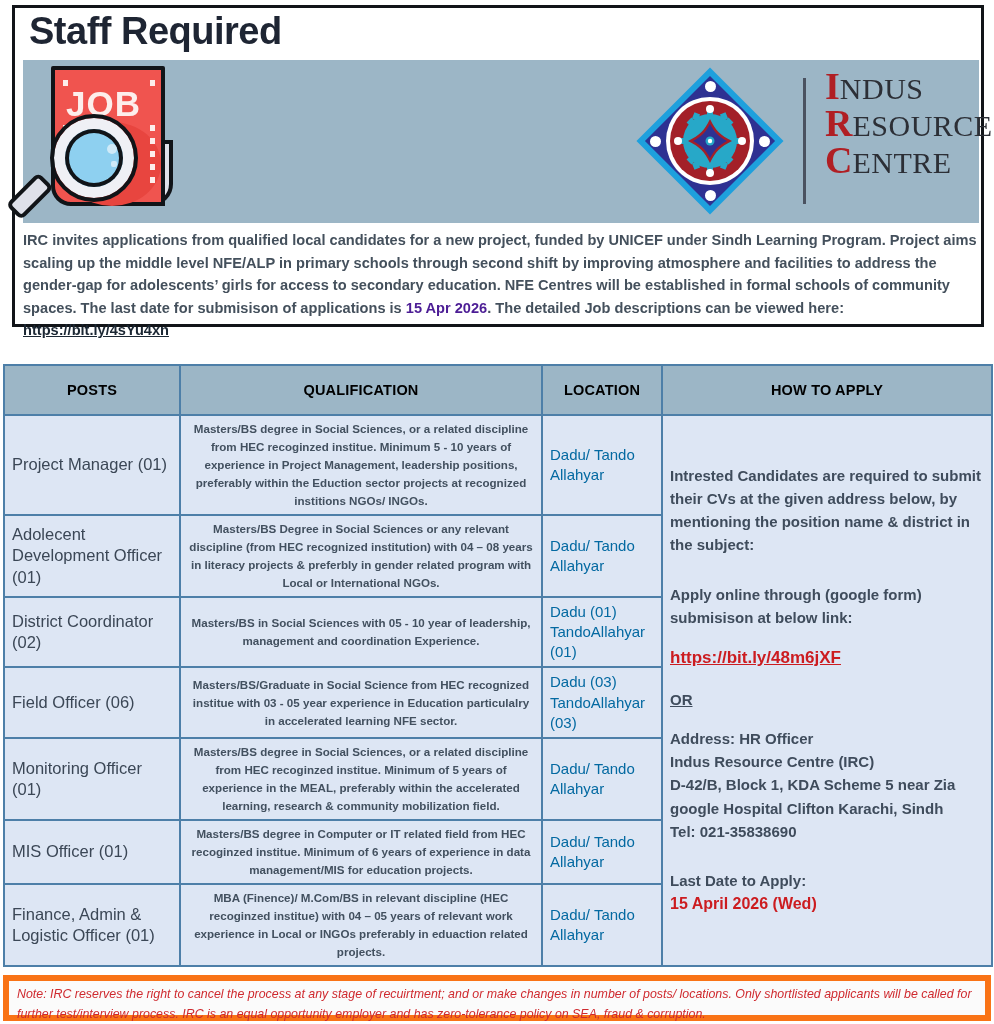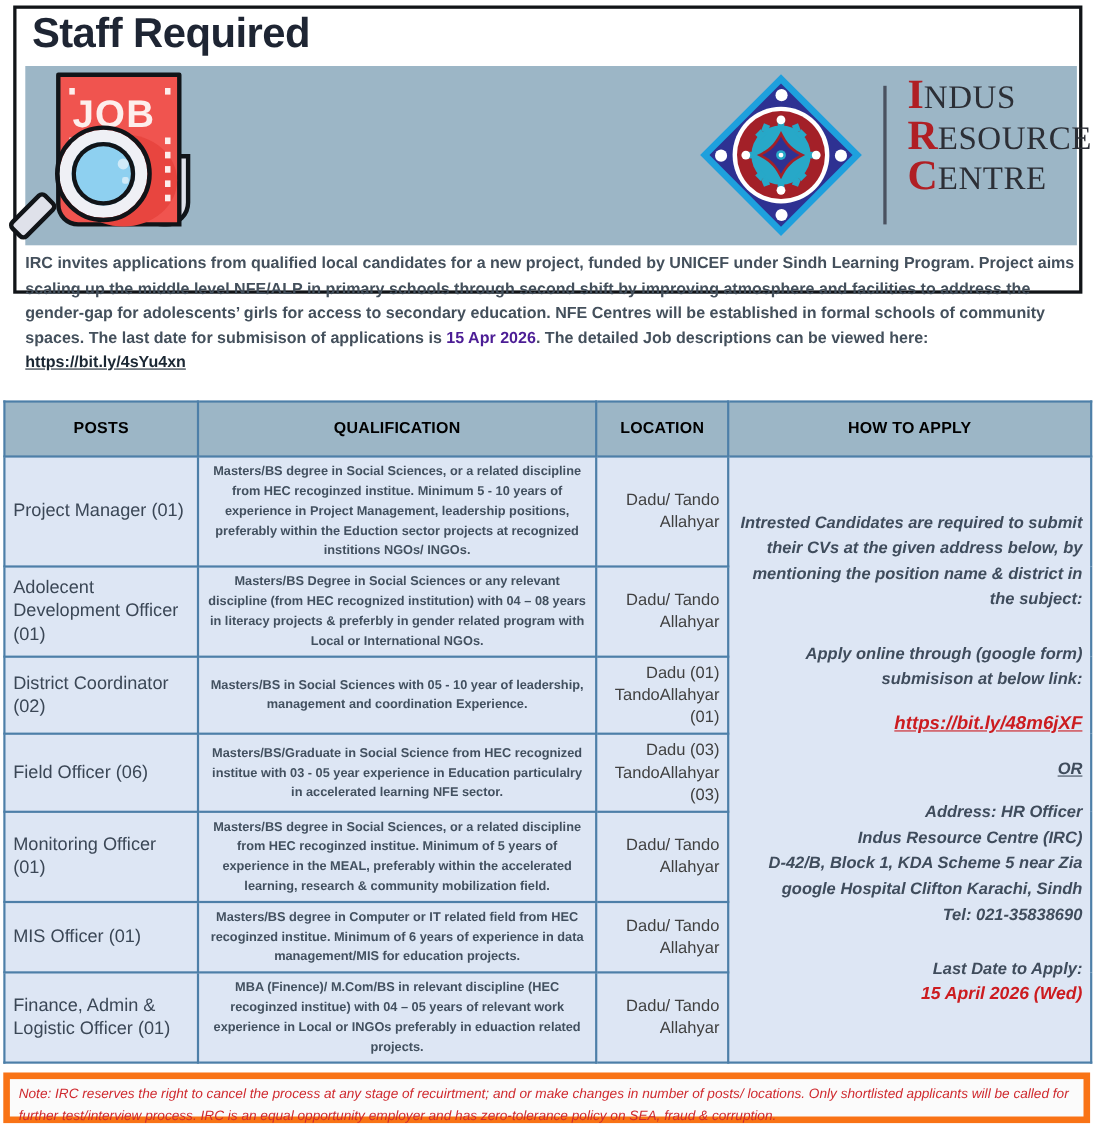--- a/index.html
+++ b/index.html
@@ -12,21 +12,21 @@
   .page {
     position: relative;
     width: 994px; height: 1024px;
     background: #ffffff;
   }
 
   
   .banner {
     position: absolute;
     left: 12px; top: 5px;
-    width: 972px; height: 262px;
+    width: 972px; height: 322px;
     border: 3px solid #111418;
     background: #ffffff;
   }
   .banner-title {
     position: absolute;
     left: 14px; top: 4px;
     font-size: 38px;
     font-weight: bold;
     color: #1e2533;
     letter-spacing: -0.5px;
@@ -170,37 +170,36 @@
   td.qual {
     background: #dde6f4;
     color: #42505f;
     font-size: 11.6px;
     font-weight: bold;
     line-height: 1.55;
     text-align: center;
   }
   td.loc {
     background: #dde6f4;
-    color: #404040;
+    color: #0369a1;
     font-size: 15px;
-    text-align: right;
+    text-align: left;
     line-height: 1.35;
   }
   td.apply {
     background: #dde6f4;
     vertical-align: top;
     padding: 14px 9px;
   }
   .apply-inner {
-    text-align: right;
+    text-align: left;
     color: #3f4c5c;
     font-size: 15px;
     font-weight: bold;
     line-height: 1.55;
-    font-style: italic;
   }
   .apply-gap { height: 26px; }
   .apply-gap-sm { height: 16px; }
   .apply-link { color: #cc1c20; font-size: 17px; font-weight: bold; }
   .apply-or { text-decoration: underline; font-size: 15px; font-weight: bold; color: #3f4c5c; }
   .apply-red { color: #cc1c20; font-size: 16px; font-weight: bold; }
 
   
   .note-box {
     position: absolute;

